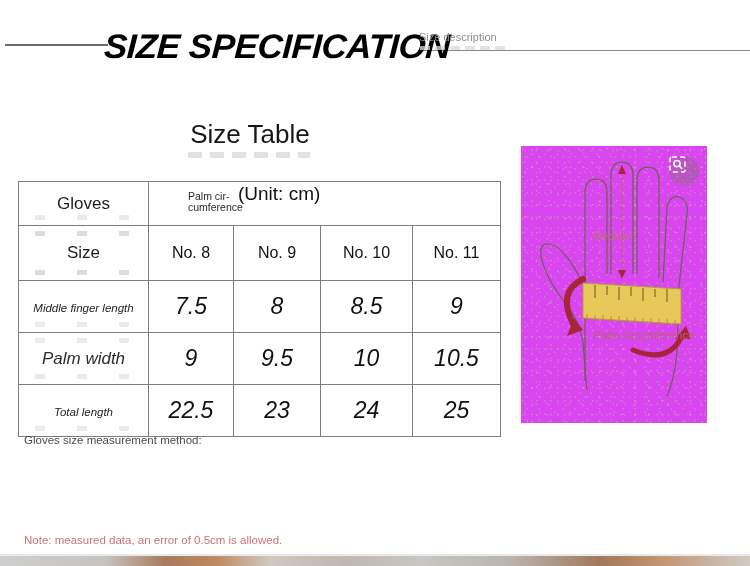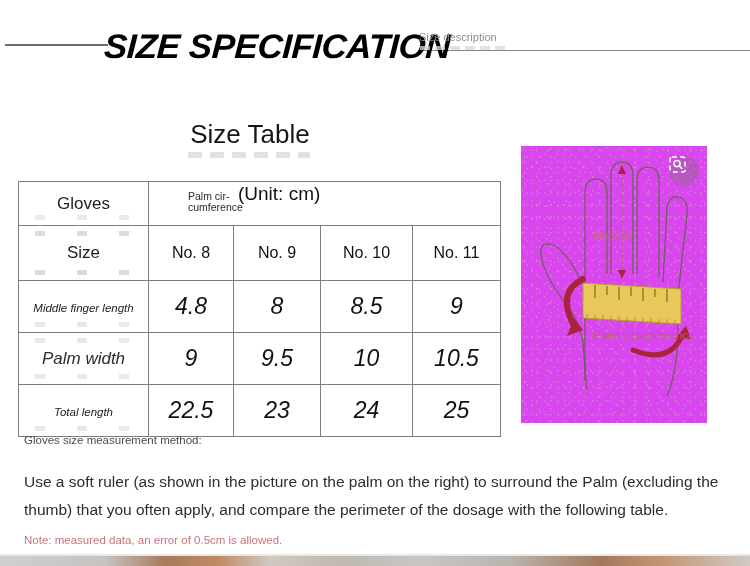--- a/index.html
+++ b/index.html
@@ -297,21 +297,21 @@
           <span class="val-sm">No. 11</span>
         </td>
       </tr>
 
       <tr class="r-data">
         <td>
           <span class="lbl-small">Middle finger length</span>
           <span class="ghost-marks ghost-bot ghost-dim"></span>
         </td>
         <td>
-          <span class="val">4.8</span>
+          <span class="val">7.5</span>
         </td>
         <td>
           <span class="val">8</span>
         </td>
         <td>
           <span class="val">8.5</span>
         </td>
         <td>
           <span class="val">9</span>
         </td>
@@ -433,17 +433,16 @@
     <div class="zoom-badge">
       <svg width="17" height="17" viewBox="0 0 17 17">
         <rect x="1" y="1" width="15" height="15" rx="2" fill="none" stroke="#ffffff" stroke-width="1.5" stroke-dasharray="5 3.2"></rect>
         <circle cx="8" cy="7.6" r="3.1" fill="none" stroke="#ffffff" stroke-width="1.5"></circle>
         <line x1="10.3" y1="10" x2="12.6" y2="12.3" stroke="#ffffff" stroke-width="1.7" stroke-linecap="round"></line>
       </svg>
     </div>
   </div>
 
   <div class="method-label">Gloves size measurement method:</div>
-  <div class="method-body">Use a soft ruler (as shown in the picture on the palm on the right) to surround the Palm (excluding the thumb) that you often apply, and compare the perimeter of the dosage with the following table.</div>
   <div class="method-note">Note: measured data, an error of 0.5cm is allowed.</div>
 
   <div class="bottom-strip"></div>
 </div>
 
 </body></html>

